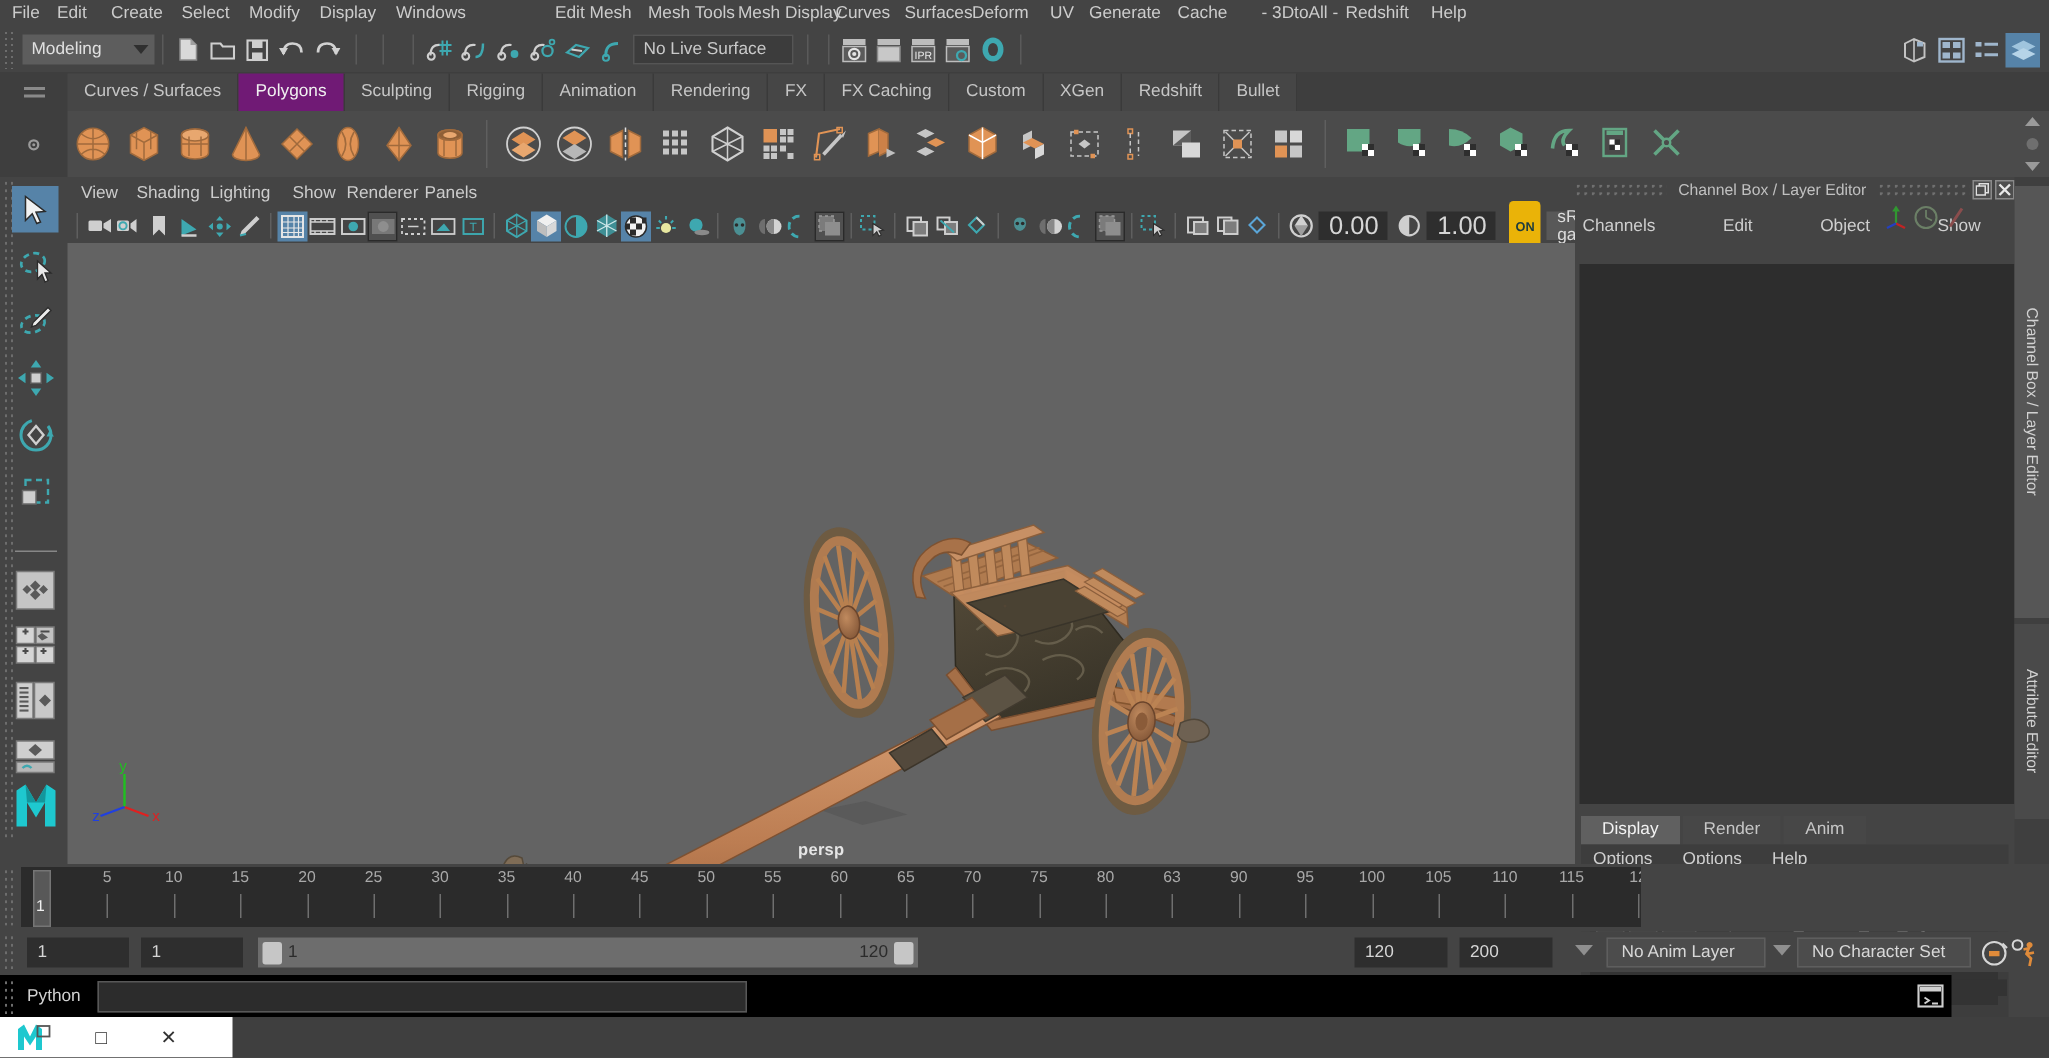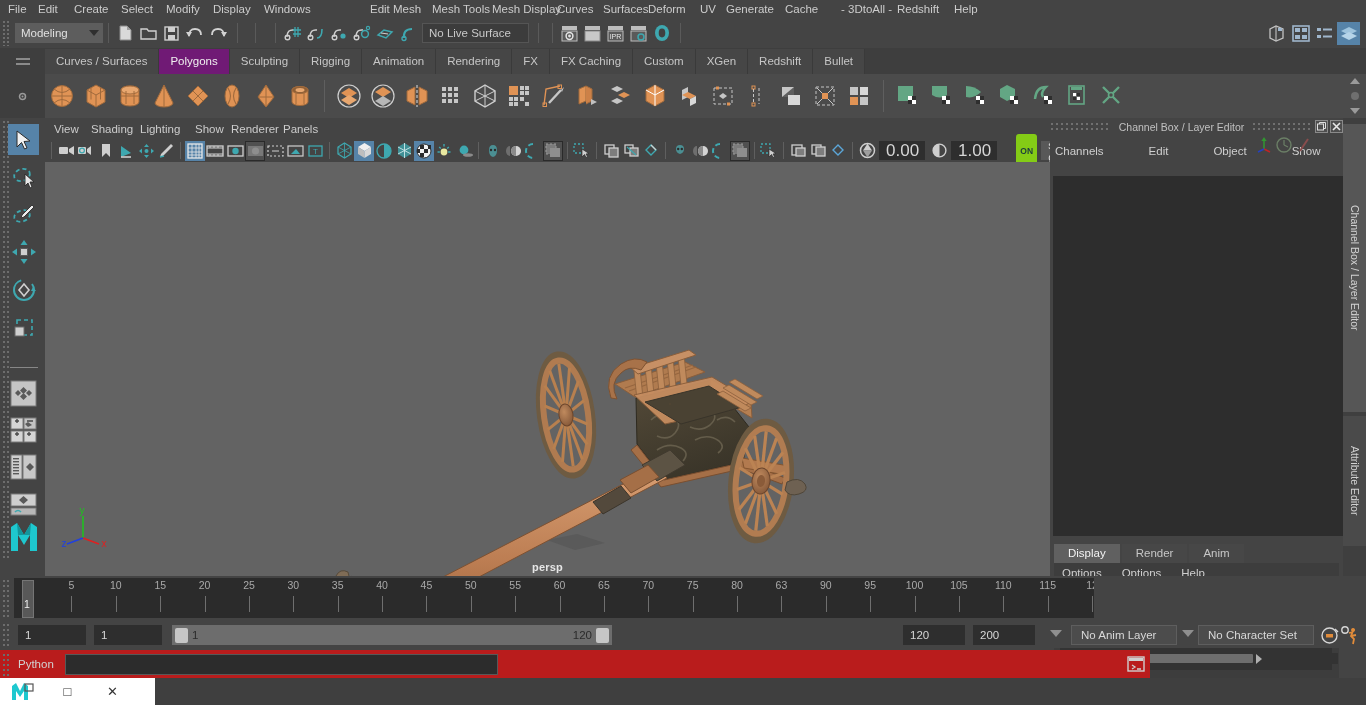--- a/index.html
+++ b/index.html
@@ -253,21 +253,21 @@
     color: #d8d8d8; font-size: 11.5px; display: flex; align-items: center;
     padding-left: 9px; border: 1px solid #5e5e5e;
   }
   .dd-arrow {
     position: absolute; top: 9px; width: 0; height: 0;
     border-left: 6px solid transparent; border-right: 6px solid transparent;
     border-top: 7px solid #8f8f8f;
   }
 
   
-  .cmdrow { position: absolute; left: 0; top: 650px; width: 1150px; height: 30px; background: #b91c1c; }
+  .cmdrow { position: absolute; left: 0; top: 650px; width: 1301px; height: 30px; background: #000000; }
   .cmd-grip {
     position: absolute; left: 2px; top: 3px; width: 8px; height: 23px;
     background-image: radial-gradient(circle at 2px 2px, #6d6d6d 1px, transparent 1px);
     background-size: 4px 5px;
   }
   .cmd-lang { position: absolute; left: 18px; top: 8px; font-size: 11.5px; color: #d2d2d2; }
   .cmd-input {
     position: absolute; left: 65px; top: 4px; width: 433px; height: 21px;
     background: #2c2c2c; border: 1px solid #585858;
   }
@@ -1129,21 +1129,21 @@
       </div>
       <div class="vb" style="margin-left:4px">
         <svg width="15" height="15" viewBox="0 0 15 15">
             <circle cx="7.5" cy="7.5" r="6.4" fill="none" stroke="#cfcfcf" stroke-width="1.4"></circle>
             <path d="M7.5 1.1 a6.4 6.4 0 0 0 0 12.8 Z" fill="#cfcfcf"></path>
           </svg>
       </div>
       <div class="numfield" style="width:54px;margin-left:2px;justify-content:flex-end;padding-right:6px">
         <span>1.00</span>
       </div>
-      <div class="vb" style="margin-left:19px;width:21px;height:33px;background:#84cc16;border-radius:3px">
+      <div class="vb" style="margin-left:9px;width:21px;height:33px;background:#eab308;border-radius:3px">
         <span style="font-size:8.5px;color:#1d3b3e;font-weight:bold">ON</span>
       </div>
       <div class="gammafield" style="margin-left:4px">
         <span>sRGB gamma</span>
       </div>
       <div class="gammadrop">
         <span style="width:0;height:0;border-left:6px solid transparent;border-right:6px solid transparent;border-top:7px solid #2f2f2f"></span>
       </div>
     </div>
 

